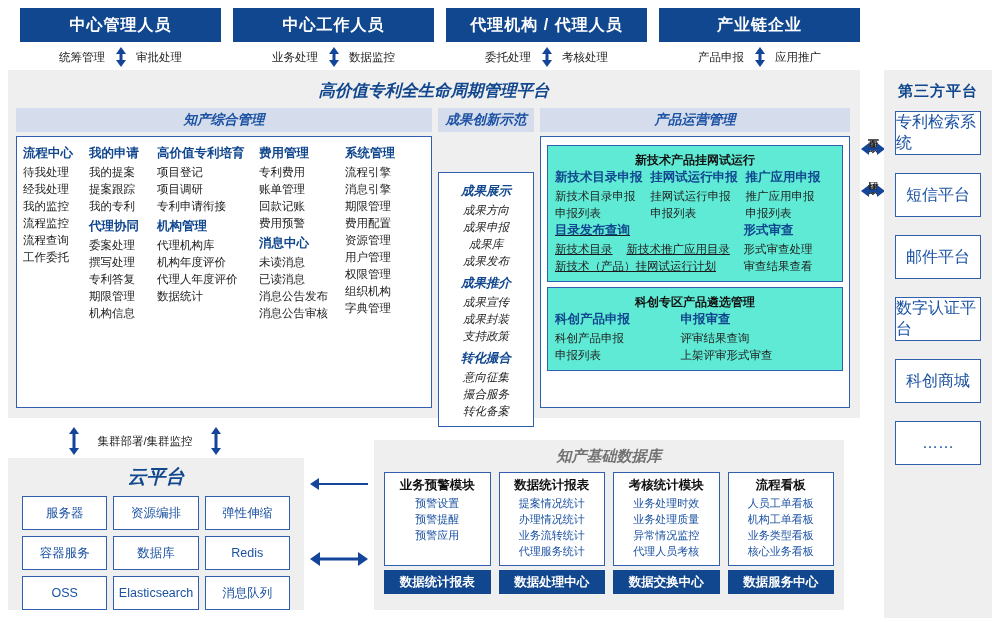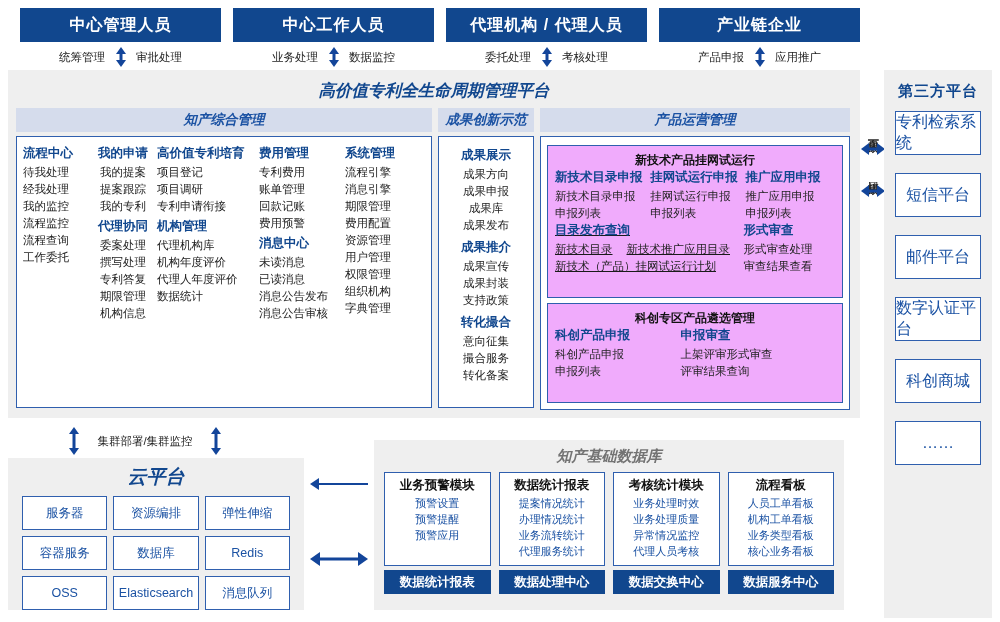--- a/index.html
+++ b/index.html
@@ -49,47 +49,47 @@
   .section{display:flex;flex-direction:column;}
   .sec-head{
     background:#D5DCEC;color:#1B52A3;font-size:13.5px;font-weight:bold;
     text-align:center;line-height:24px;height:24px;font-style:italic;
   }
   .sec-body{
     border:1.5px solid #2F5FAE;background:#fff;flex:1;
     margin-top:4px;padding:8px 6px 6px 6px;box-sizing:border-box;
   }
   .sec-zhichan{width:416px;}
-  .sec-chengguo{width:96px;}
+  .sec-chengguo{width:96px;gap:36px;}
   .sec-chanpin{width:310px;}
 
   
   .cols{display:flex;}
   .col{display:flex;flex-direction:column;}
   .grp-title{
     font-size:12.5px;font-weight:bold;color:#11478E;
     line-height:17px;margin-bottom:2px;white-space:nowrap;
   }
   .item{font-size:11.5px;color:#222;line-height:17px;white-space:nowrap;}
   .gap{height:3px;}
 
   
   .c1{width:66px;}
-  .c2{width:68px;text-align:center;}
+  .c2{width:68px;}
   .c3{width:102px;}
   .c4{width:86px;}
   .c5{width:68px;}
 
   
-  .cg{display:flex;flex-direction:column;align-items:center;}
+  .cg{display:flex;flex-direction:column;align-items:center;font-style:italic;}
   .cg .grp-title{text-align:center;margin-top:2px;}
   .cg .item{text-align:center;}
 
   
-  .pbox{border:1.2px solid #2F5FAE;background:#f0abfc;padding:5px 7px 22px 7px;box-sizing:border-box;}
+  .pbox{border:1.2px solid #2F5FAE;background:#5eead4;padding:5px 7px 6px 7px;box-sizing:border-box;}
   .pbox + .pbox{margin-top:5px;}
   .pbox-title{text-align:center;font-size:12px;font-weight:bold;color:#111;line-height:18px;}
   .prow{display:flex;}
   .pcol{display:flex;flex-direction:column;}
   .p1{width:100px;}
   .p2{width:100px;}
   .p3{width:94px;}
   .q1{width:198px;text-decoration:underline;}
   .q2{width:96px;}
   .r1{width:130px;}
@@ -347,22 +347,22 @@
             <div class="pbox">
               <div class="pbox-title">科创专区产品遴选管理</div>
               <div class="prow">
                 <div class="pcol r1">
                   <div class="grp-title">科创产品申报</div>
                   <div class="item">科创产品申报</div>
                   <div class="item">申报列表</div>
                 </div>
                 <div class="pcol r2">
                   <div class="grp-title">申报审查</div>
+                  <div class="item">评审结果查询</div>
                   <div class="item">上架评审形式审查</div>
-                  <div class="item">评审结果查询</div>
                 </div>
               </div>
             </div>
           </div>
       </div>
 
     </div>
   </div>
 
   <div class="integ">

